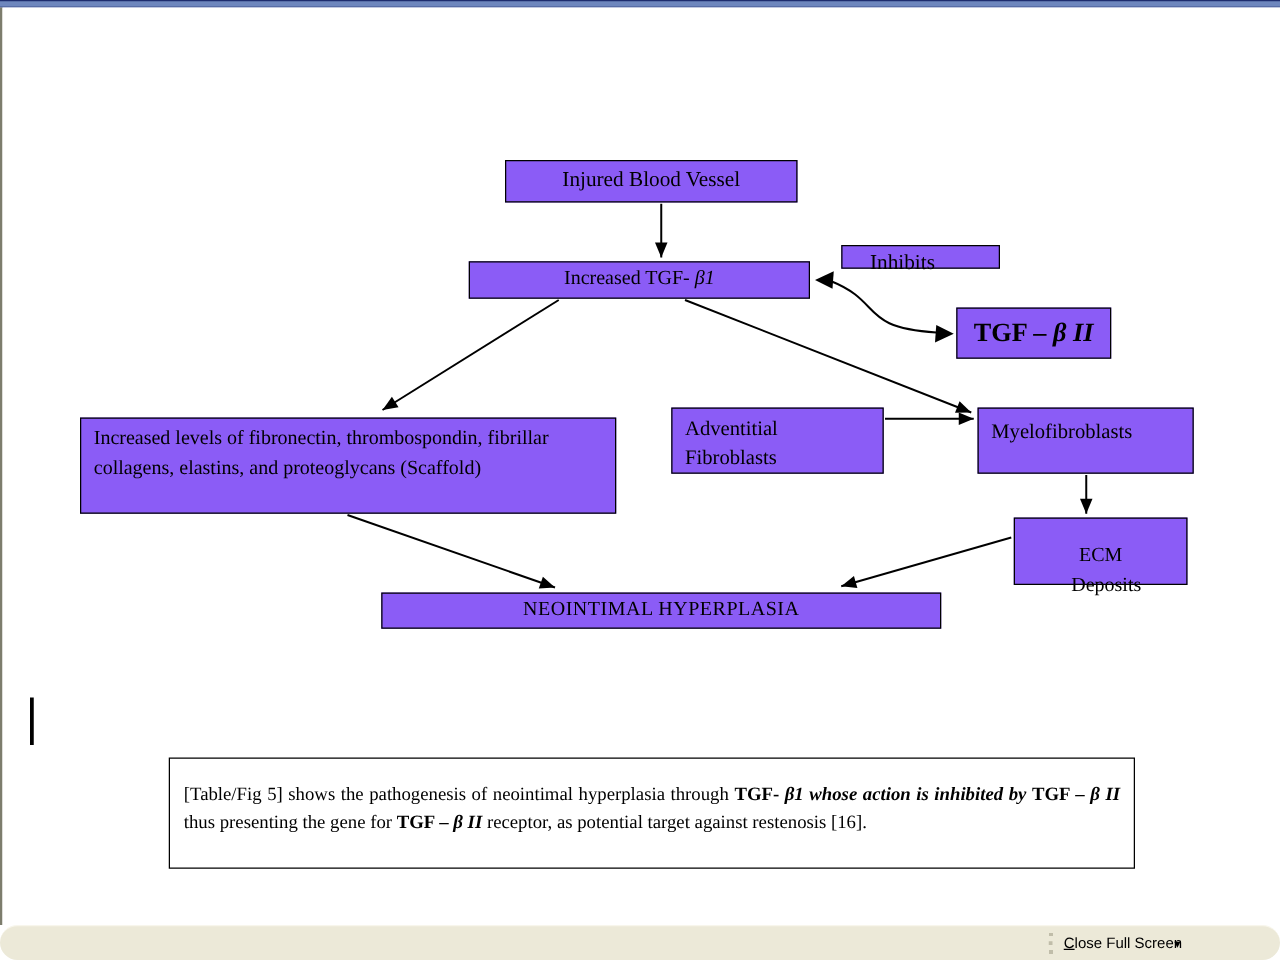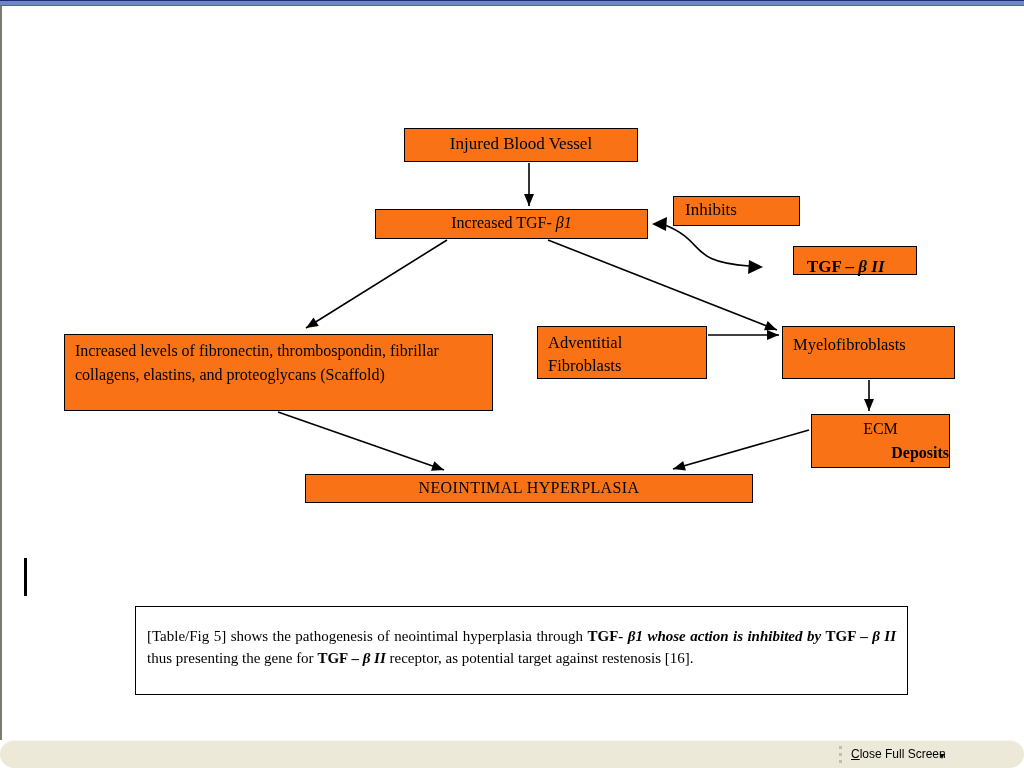--- a/index.html
+++ b/index.html
@@ -8,34 +8,34 @@
 
   
   .titlebar-sliver{position:absolute;left:0;top:0;width:1024px;height:6px;background:#6e87be;
                    border-top:1px solid #1e2d6e;border-bottom:1px solid #51659f;box-sizing:border-box;}
   .left-border{position:absolute;left:0;top:6px;width:2px;height:734px;background:#7d7d6d;}
 
   
   .page{position:absolute;left:2px;top:6px;width:1022px;height:734px;background:#ffffff;}
 
   
-  .box{position:absolute;border:1.5px solid #000;background:#f97316;box-sizing:border-box;
+  .box{position:absolute;border:1.5px solid #000;background:#8b5cf6;box-sizing:border-box;
        font-size:16px;line-height:1.25;}
   .b-injured{left:404px;top:128px;width:234px;height:34px;text-align:center;line-height:30px;font-size:17px;}
   .b-increased{left:375px;top:209px;width:273px;height:30px;text-align:center;line-height:26px;}
-  .b-inhibits{left:673px;top:196px;width:127px;height:30px;padding-left:11px;line-height:26px;font-size:17px;}
-  .b-tgf2{left:793px;top:246px;width:124px;height:29px;padding-left:13px;line-height:39px;
-          font-weight:bold;font-size:17px;}
+  .b-inhibits{left:673px;top:196px;width:127px;height:19px;padding-left:22px;line-height:26px;font-size:17px;}
+  .b-tgf2{left:765px;top:246px;width:124px;height:41px;padding-left:13px;line-height:39px;
+          font-weight:bold;font-size:21px;}
   .b-scaffold{left:64px;top:334px;width:429px;height:77px;padding:4px 10px;line-height:24px;}
   .b-adventitial{left:537px;top:326px;width:170px;height:53px;padding:4px 20px 0 10px;line-height:23px;font-size:16.5px;}
   .b-myelo{left:782px;top:326px;width:173px;height:53px;padding:6px 0 16px 10px;line-height:23px;font-size:16.5px;}
-  .b-ecm{left:811px;top:414px;width:139px;height:54px;padding-top:2px;line-height:24px;}
+  .b-ecm{left:811px;top:414px;width:139px;height:54px;padding-top:18px;line-height:24px;}
   .b-neo{left:305px;top:474px;width:448px;height:29px;text-align:center;line-height:26px;letter-spacing:.4px;}
   .ecm-l1{text-align:center;}
-  .ecm-l2{text-align:right;padding-left:9px;font-weight:bold;}
+  .ecm-l2{text-align:center;padding-left:9px;}
   .beta-it{font-style:italic;margin-top:48px;}
 
   
   .caption-frame{position:absolute;left:135px;top:606px;width:773px;height:89px;border:1.5px solid #000;
                  box-sizing:border-box;padding:19px 11px;text-align:justify;font-size:15px;line-height:21.5px;}
   .cap-b{font-weight:bold;}
   .cap-bi{font-weight:bold;font-style:italic;}
 
   
   .arrows{position:absolute;left:0;top:0;pointer-events:none;}

